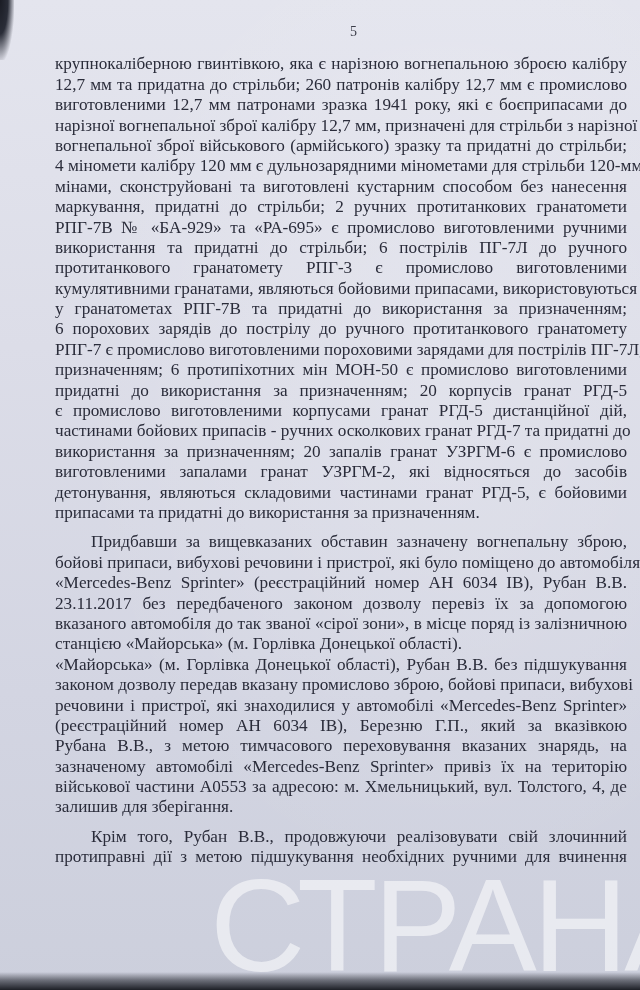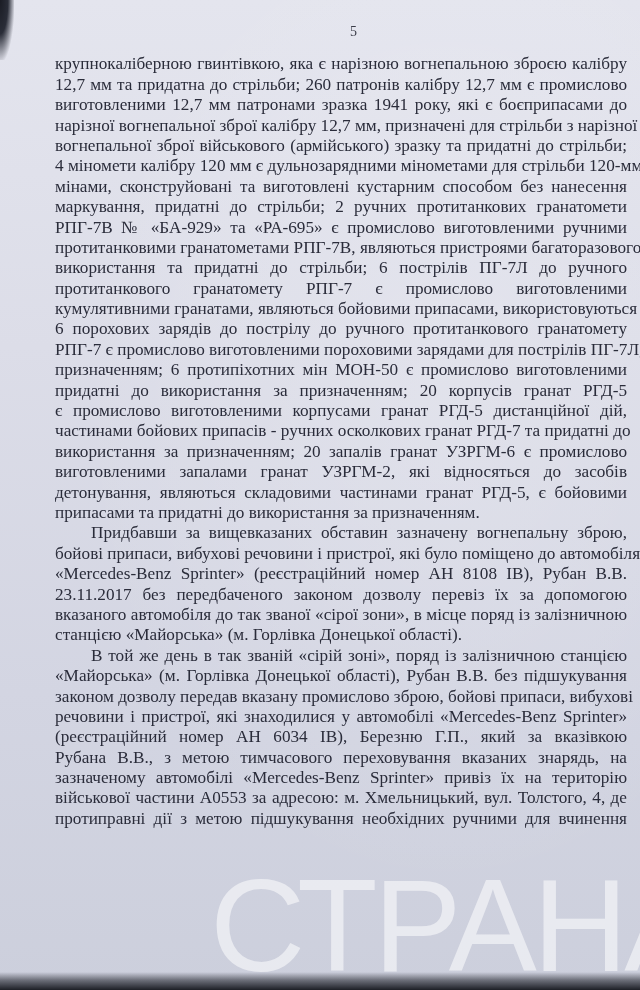--- a/index.html
+++ b/index.html
@@ -56,20 +56,21 @@
     text-align-last: justify;
     white-space: nowrap;
     height: 20.4px;
     overflow: visible;
   }
   .line.last {
     text-align-last: left;
   }
   .line.indent {
     padding-left: 36px;
+    margin-top: 9px;
   }
   .watermark {
     position: absolute;
     left: 210px;
     top: 860px;
     font-family: "Liberation Sans", "DejaVu Sans", sans-serif;
     font-size: 132px;
     line-height: 132px;
     letter-spacing: -4px;
     color: rgba(255,255,255,0.55);
@@ -88,47 +89,48 @@
   <div id="body-text">
       <span class="line">крупнокаліберною гвинтівкою, яка є нарізною вогнепальною зброєю калібру</span>
       <span class="line">12,7 мм та придатна до стрільби; 260 патронів калібру 12,7 мм є промислово</span>
       <span class="line">виготовленими 12,7 мм патронами зразка 1941 року, які є боєприпасами до</span>
       <span class="line">нарізної вогнепальної зброї калібру 12,7 мм, призначені для стрільби з нарізної</span>
       <span class="line">вогнепальної зброї військового (армійського) зразку та придатні до стрільби;</span>
       <span class="line">4 міномети калібру 120 мм є дульнозарядними мінометами для стрільби 120-мм</span>
       <span class="line">мінами, сконструйовані та виготовлені кустарним способом без нанесення</span>
       <span class="line">маркування, придатні до стрільби; 2 ручних протитанкових гранатомети</span>
       <span class="line">РПГ-7В № «БА-929» та «РА-695» є промислово виготовленими ручними</span>
-      <span class="line">протитанковими гранатометами РПГ-7В, являються пристроями багаторазового</span>
       <span class="line">використання та придатні до стрільби; 6 пострілів ПГ-7Л до ручного</span>
-      <span class="line">протитанкового гранатомету РПГ-7 є промислово виготовленими</span>
+      <span class="line">протитанкового гранатомету РПГ-3 є промислово виготовленими</span>
       <span class="line">кумулятивними гранатами, являються бойовими припасами, використовуються</span>
+      <span class="line">у гранатометах РПГ-7В та придатні до використання за призначенням;</span>
       <span class="line">6 порохових зарядів до пострілу до ручного протитанкового гранатомету</span>
       <span class="line">РПГ-7 є промислово виготовленими пороховими зарядами для пострілів ПГ-7Л,</span>
       <span class="line">призначенням; 6 протипіхотних мін МОН-50 є промислово виготовленими</span>
       <span class="line">придатні до використання за призначенням; 20 корпусів гранат РГД-5</span>
       <span class="line">є промислово виготовленими корпусами гранат РГД-5 дистанційної дій,</span>
       <span class="line">частинами бойових припасів - ручних осколкових гранат РГД-7 та придатні до</span>
       <span class="line">використання за призначенням; 20 запалів гранат УЗРГМ-6 є промислово</span>
       <span class="line">виготовленими запалами гранат УЗРГМ-2, які відносяться до засобів</span>
       <span class="line">детонування, являються складовими частинами гранат РГД-5, є бойовими</span>
       <span class="line last">припасами та придатні до використання за призначенням.</span>
       <span class="line indent">Придбавши за вищевказаних обставин зазначену вогнепальну зброю,</span>
       <span class="line">бойові припаси, вибухові речовини і пристрої, які було поміщено до автомобіля</span>
-      <span class="line">«Mercedes-Benz Sprinter» (реєстраційний номер АН 8108 ІВ), Рубан В.В.</span>
+      <span class="line">«Mercedes-Benz Sprinter» (реєстраційний номер АН 6034 ІВ), Рубан В.В.</span>
       <span class="line">23.11.2017 без передбаченого законом дозволу перевіз їх за допомогою</span>
       <span class="line">вказаного автомобіля до так званої «сірої зони», в місце поряд із залізничною</span>
       <span class="line last">станцією «Майорська» (м. Горлівка Донецької області).</span>
-      <span class="line indent">В той же день в так званій «сірій зоні», поряд із залізничною станцією</span>
       <span class="line">«Майорська» (м. Горлівка Донецької області), Рубан В.В. без підшукування</span>
       <span class="line">законом дозволу передав вказану промислово зброю, бойові припаси, вибухові</span>
       <span class="line">речовини і пристрої, які знаходилися у автомобілі «Mercedes-Benz Sprinter»</span>
       <span class="line">(реєстраційний номер АН 6034 ІВ), Березню Г.П., який за вказівкою</span>
       <span class="line">Рубана В.В., з метою тимчасового переховування вказаних знарядь, на</span>
       <span class="line">зазначеному автомобілі «Mercedes-Benz Sprinter» привіз їх на територію</span>
       <span class="line">військової частини А0553 за адресою: м. Хмельницький, вул. Толстого, 4, де</span>
+      <span class="line last">залишив для зберігання.</span>
+      <span class="line indent">Крім того, Рубан В.В., продовжуючи реалізовувати свій злочинний</span>
       <span class="line">протиправні дії з метою підшукування необхідних ручними для вчинення</span>
     </div>
 </div>
 
 <div class="watermark"><span>СТРАНА</span></div>
 
 <div class="bottom-shadow"></div>
 
 </body></html>

